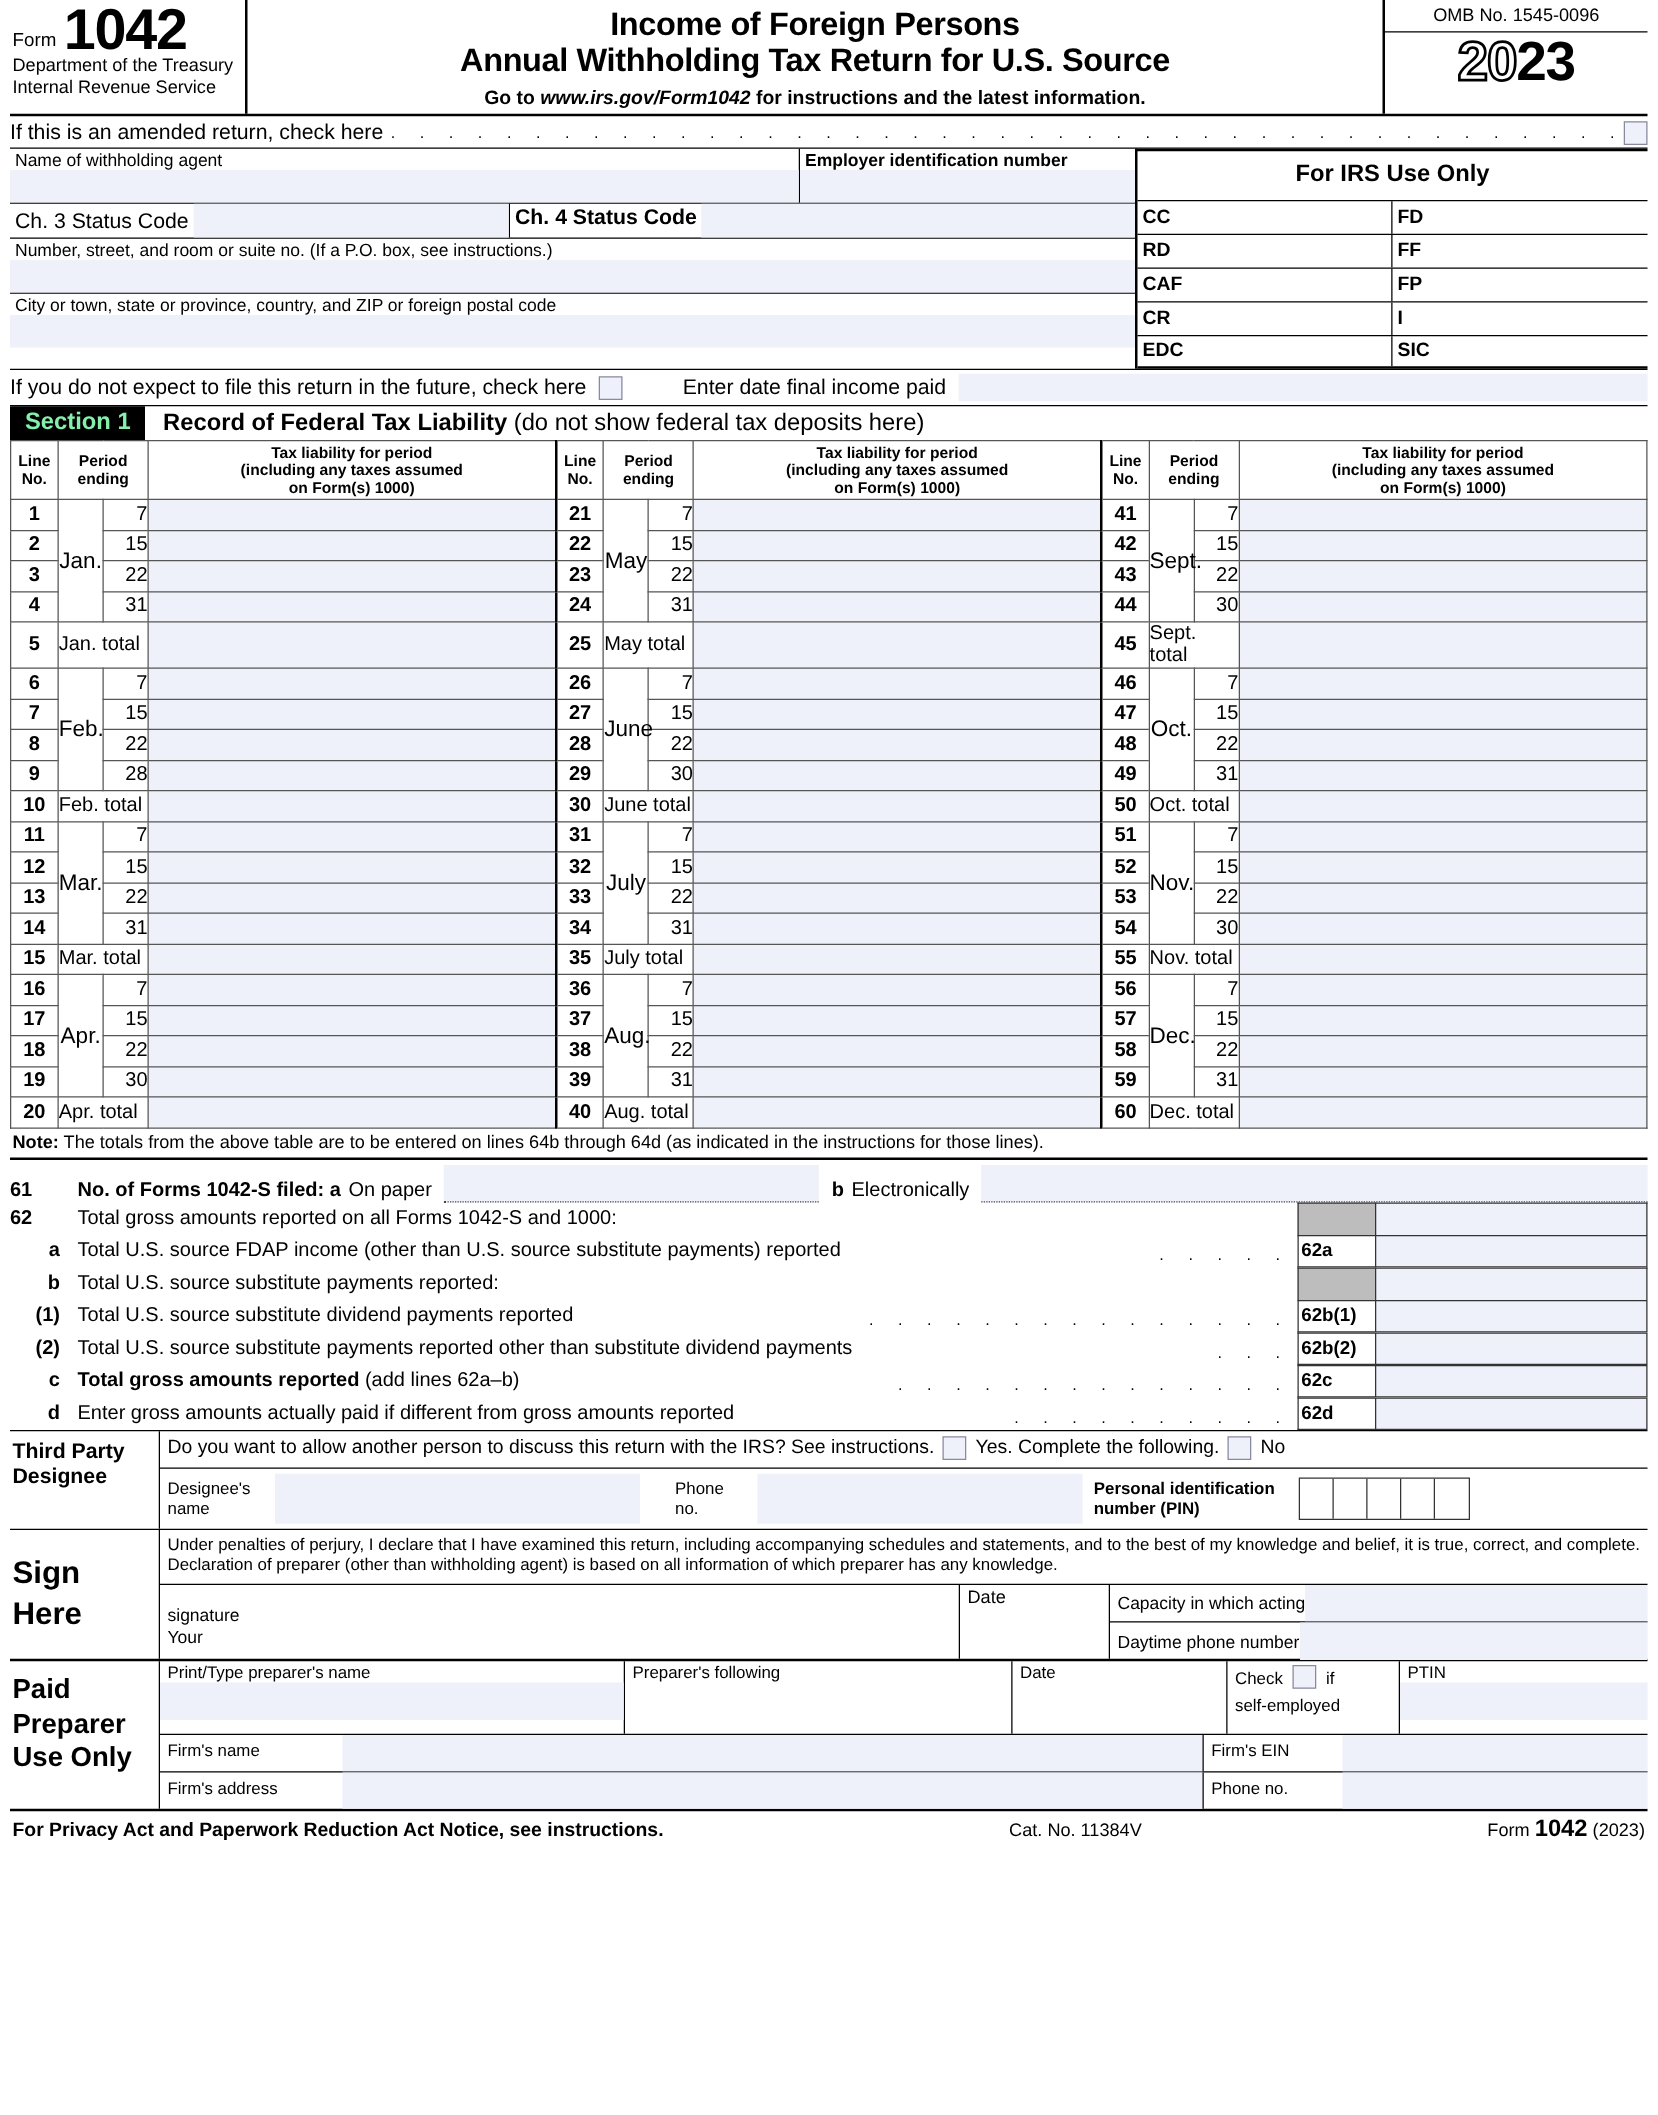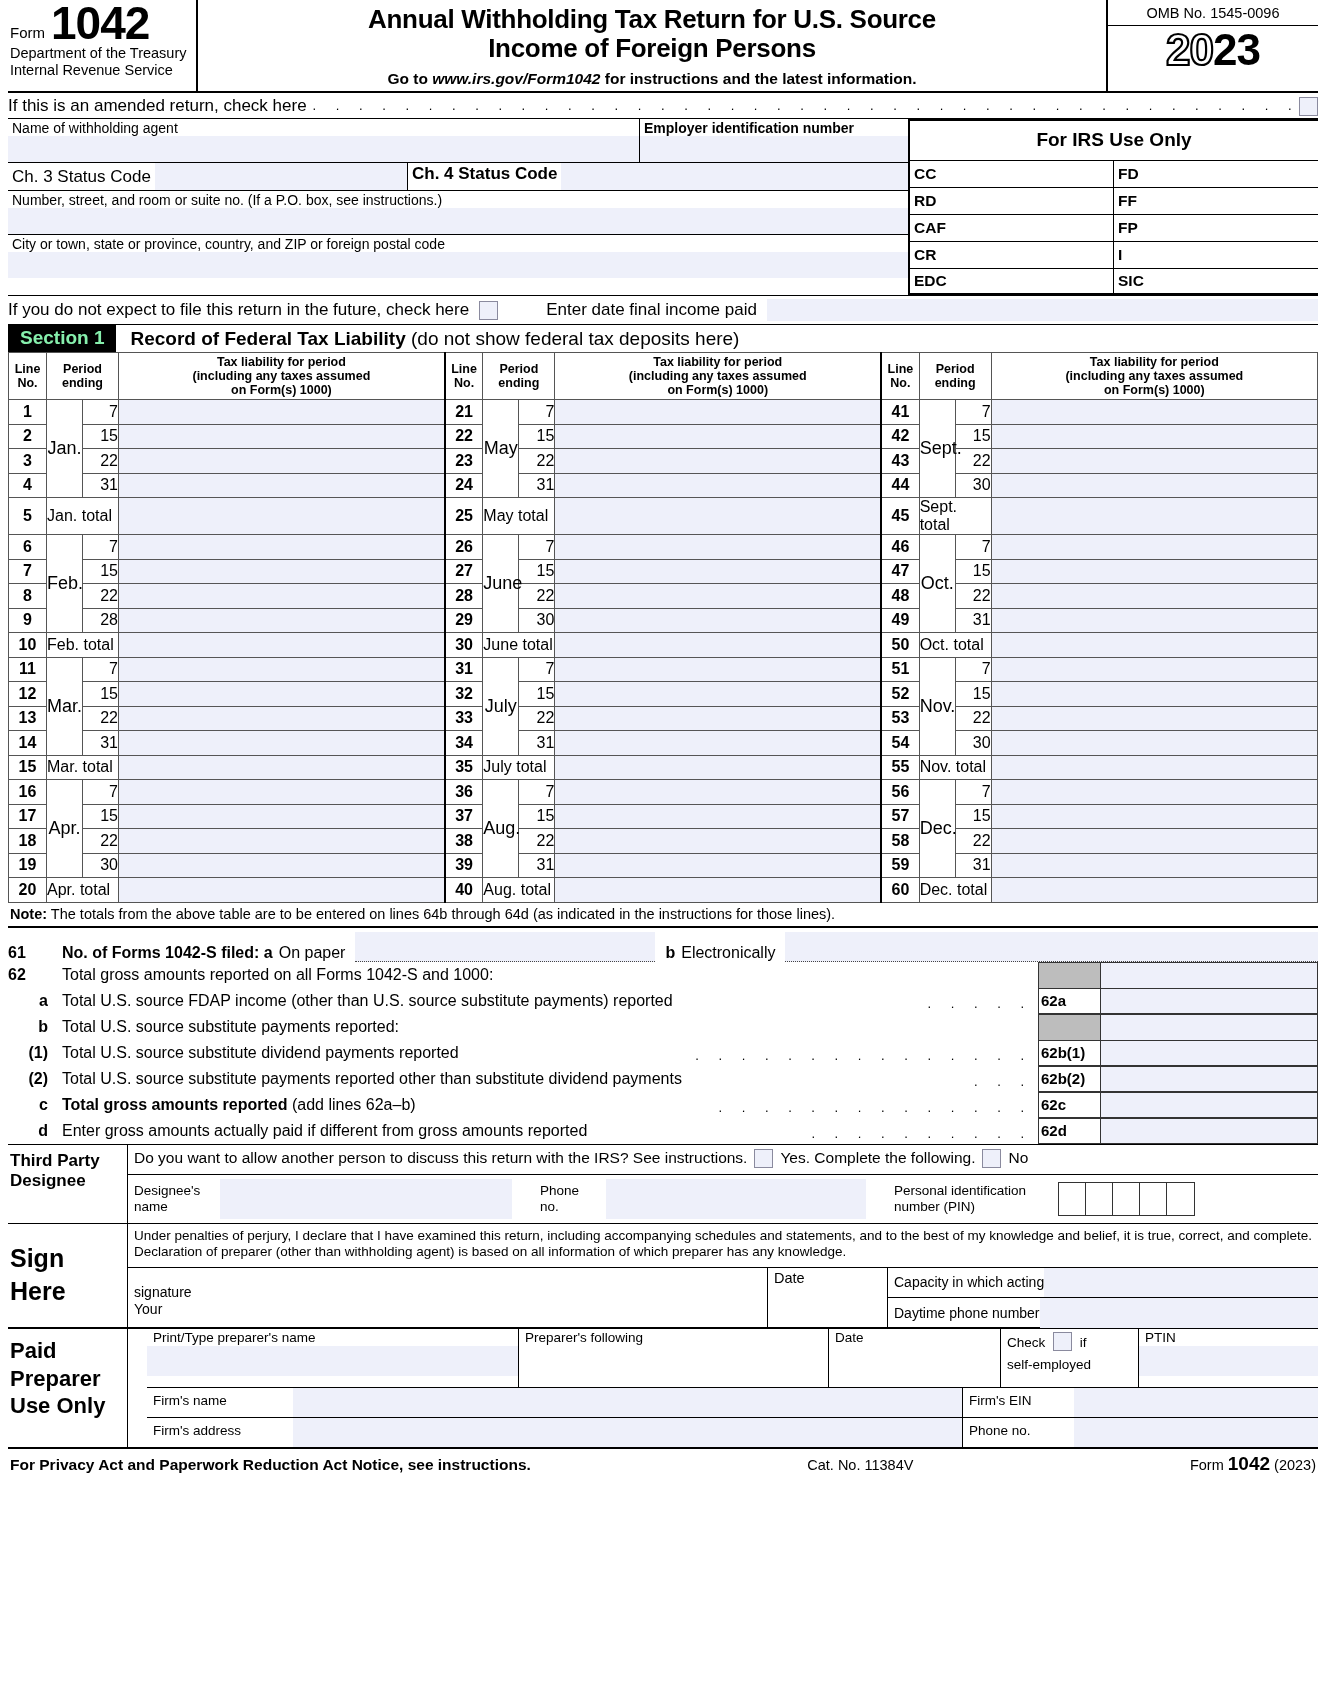--- a/index.html
+++ b/index.html
@@ -114,21 +114,21 @@
   .sign-row { display:flex; border-top:1.2px solid #000; height:60px; }
   .sg-sig { flex:1; border-right:1.2px solid #000; font-size:14px; padding:16px 0 0 6px; line-height:1.25; }
   .sg-date { width:120px; border-right:1.2px solid #000; font-size:14.5px; padding:2px 0 0 6px; }
   .sg-cap { width:430px; }
   .sg-cap .r { display:flex; height:30px; align-items:center; }
   .sg-cap .r:first-child { border-bottom:1.2px solid #000; }
   .sg-cap .c { font-size:14px; padding-left:6px; white-space:nowrap; }
 
   .paid { display:flex; border-bottom:2.5px solid #000; }
   .paid-lbl { width:120px; font-size:22px; font-weight:bold; line-height:1.25; padding:8px 2px; border-right:1.2px solid #000; }
-  .paid-body { flex:1;margin-left:19px; }
+  .paid-body { flex:1; }
   .pr1 { display:flex; height:58px; }
   .pr1 > div { border-right:1.2px solid #000; }
   .pr1 > div:last-child { border-right:none; }
   .pcap { font-size:13.5px; padding:1px 0 0 6px; line-height:1.15; }
   .pfill { background:#eef0fa; height:30px; }
   .pr2 { display:flex; height:30px; border-top:1.2px solid #000; }
   .pr2 .lab { font-size:13.5px; padding:5px 0 0 6px; white-space:nowrap; }
 
   .footer { display:flex; align-items:baseline; font-size:15.5px; padding:4px 2px 0; }
   .footer .priv { font-weight:bold; }
@@ -146,22 +146,22 @@
       <div class="formline">
         <div class="lbl-form">Form</div>
         <div class="num1042">1042</div>
       </div>
       <div class="dept">
         <div>Department of the Treasury</div>
         <div>Internal Revenue Service</div>
       </div>
     </div>
     <div class="hdr-mid">
+      <div class="t1">Income of Foreign Persons</div>
       <div class="t1">Annual Withholding Tax Return for U.S. Source</div>
-      <div class="t1">Income of Foreign Persons</div>
       <div class="t2">
         <span>Go to</span>
         <span class="i">www.irs.gov/Form1042</span>
         <span>for instructions and the latest information.</span>
       </div>
     </div>
     <div class="hdr-right">
       <div class="omb">OMB No. 1545-0096</div>
       <div class="yr">
         <span class="hollow">20</span><span>23</span>
@@ -648,21 +648,21 @@
         <span class="fl-cap" style="width:86px;">
           <div>Designee's</div>
             <div>name</div>
           </span>
         <span class="fl-in" style="width:292px;"></span>
         <span class="fl-cap" style="width:66px;margin-left:28px;">
           <div>Phone</div>
             <div>no.</div>
           </span>
         <span class="fl-in" style="width:260px;"></span>
-        <span class="fl-cap" style="width:164px;margin-left:28px;">
+        <span class="fl-cap" style="width:164px;margin-left:9px;font-weight:bold;">
           <div>Personal identification</div>
             <div>number (PIN)</div>
           </span>
         <span class="pinbox">
           <div></div>
             <div></div>
           <div></div>
             <div></div>
           <div></div>
         </span>

